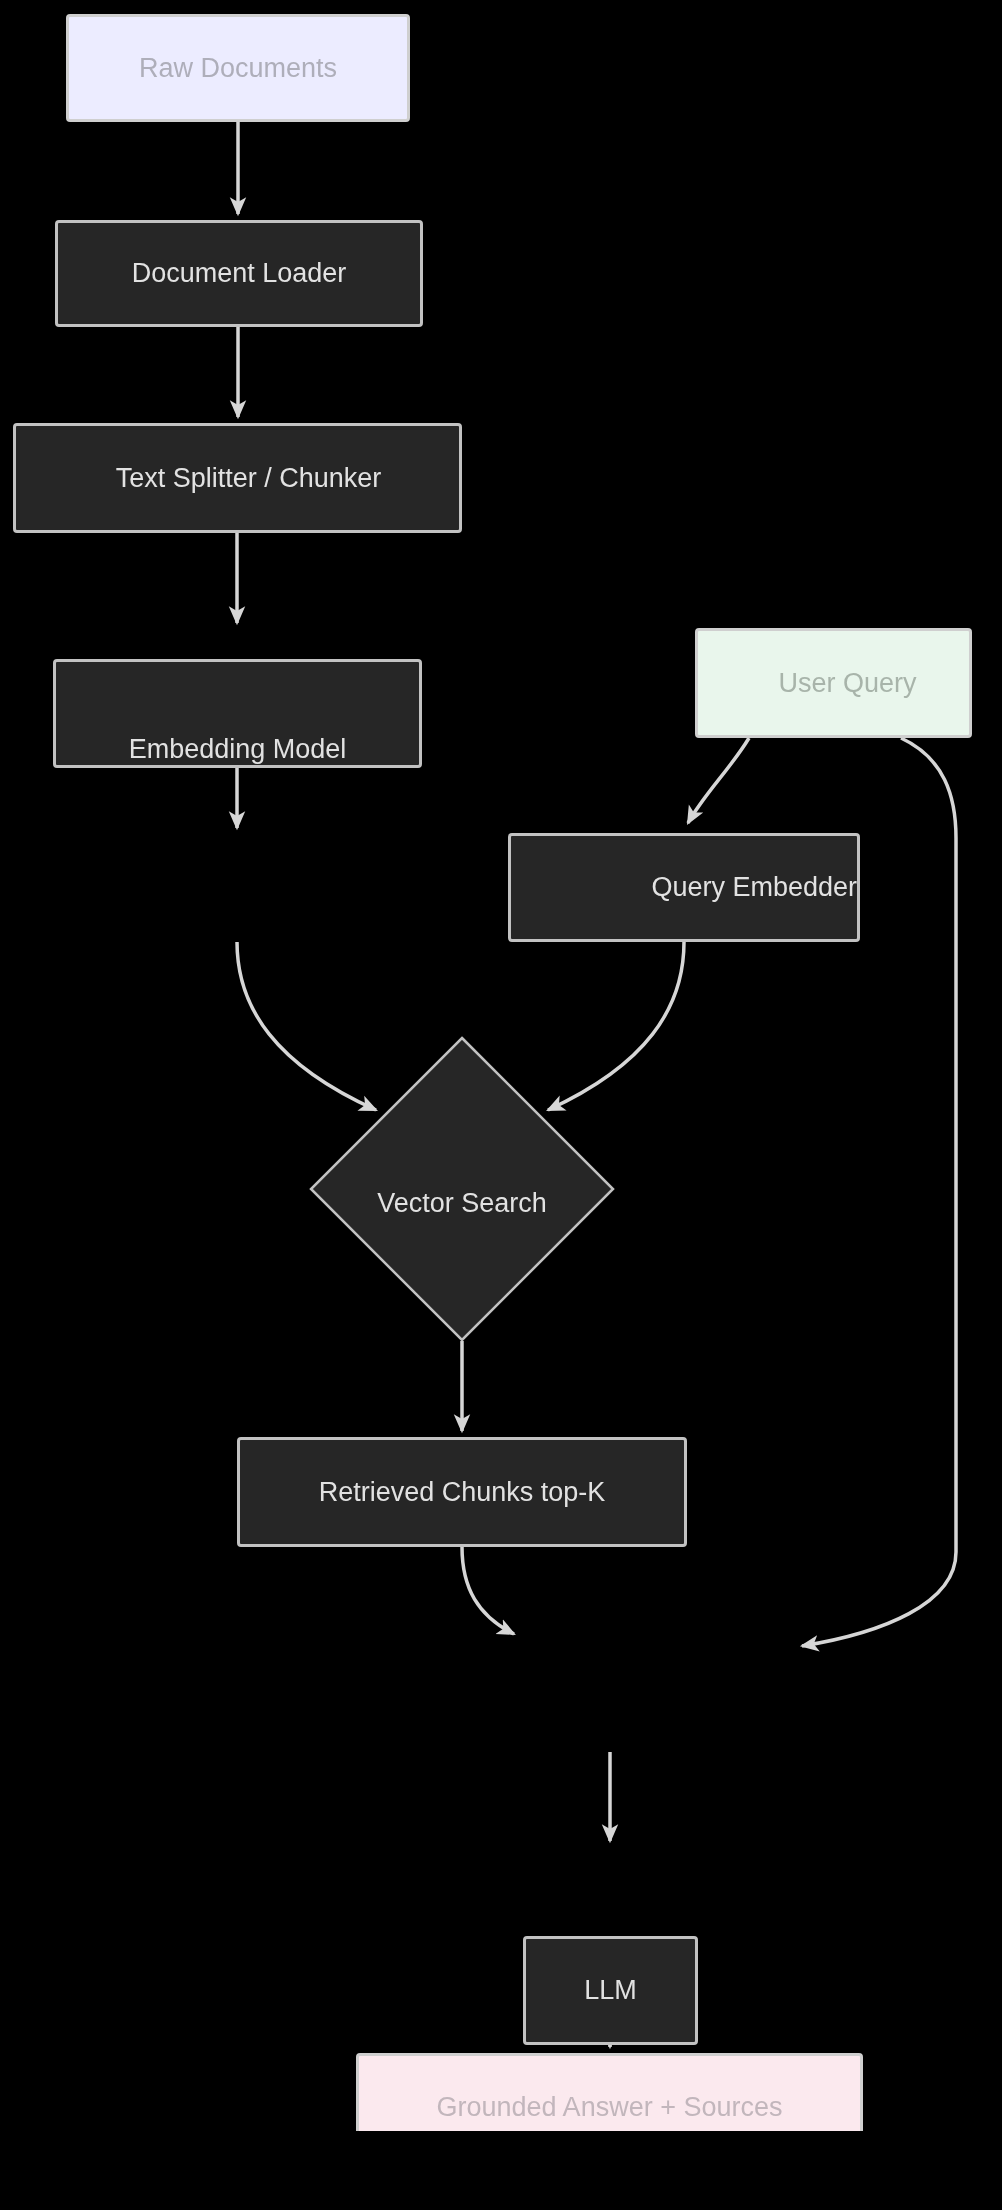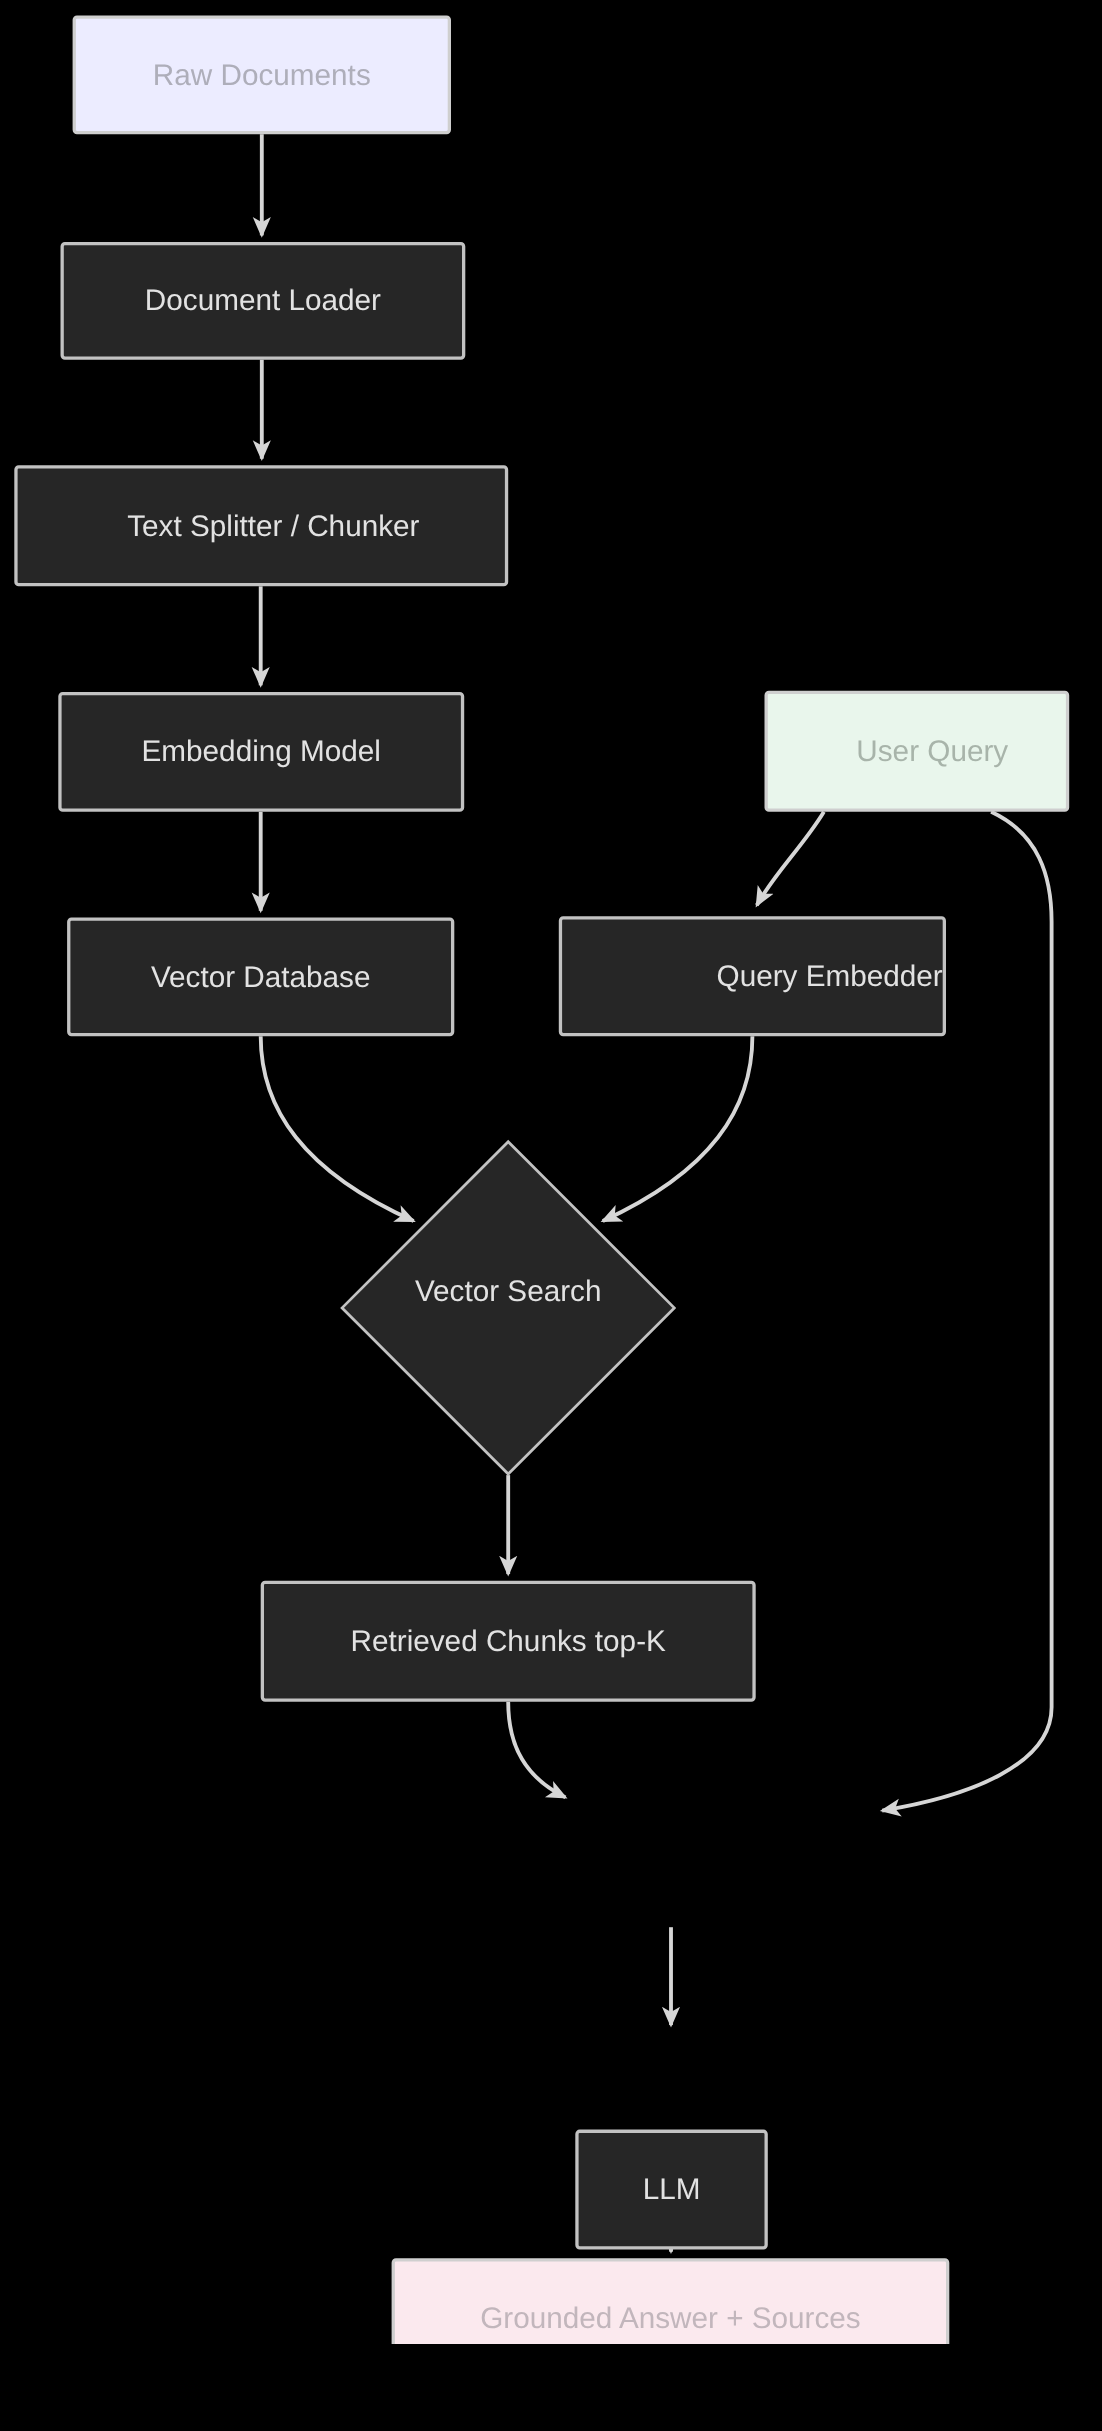--- a/index.html
+++ b/index.html
@@ -43,21 +43,21 @@
     line-height: 1.2;
     text-align: center;
     white-space: nowrap;
   }
   .node.lavender { background: var(--raw_documents_fill); color: var(--raw_documents_text); border-color: var(--light_border); }
   .node.mint     { background: var(--user_query_fill);    color: var(--user_query_text);    border-color: var(--light_border); padding-left: 28px; }
   .node.pink     { background: var(--grounded_answer_fill); color: var(--grounded_answer_text); border-color: var(--light_border); }
   .diamond-label {
     position: absolute;
     display: flex;
-    align-items: flex-start;
+    align-items: flex-end;
     justify-content: center;
     background: transparent;
     border: none;
     color: var(--node_text);
     font-size: 27px;
     text-align: center;
     white-space: nowrap;
   }
 </style>
 </head>
@@ -93,31 +93,28 @@
   </div>
 
   <div class="node" style="left:55px; top:220px; width:368px; height:107px;">
     <span>Document Loader</span>
   </div>
 
   <div class="node" style="left:13px; top:423px; width:449px; height:110px;padding-left:22px;">
     <span>Text Splitter / Chunker</span>
   </div>
 
-  <div class="node" style="left:53px; top:629px; width:369px; height:109px;">
+  <div class="node" style="left:53px; top:659px; width:369px; height:109px;align-items:flex-end;">
     <span>Embedding Model</span>
   </div>
 
   <div class="node mint" style="left:695px; top:628px; width:277px; height:110px;">
     <span>User Query</span>
   </div>
 
-  <div class="node" style="left:61px; top:834px; width:352px; height:108px;">
-    <span>Vector Database</span>
-  </div>
 
   <div class="node" style="left:508px; top:833px; width:352px; height:109px;justify-content:flex-end;">
     <span>Query Embedder</span>
   </div>
 
   <div class="diamond-label" style="left:322px; top:1159px; width:280px; height:60px;">
     <span>Vector Search</span>
   </div>
 
   <div class="node" style="left:237px; top:1437px; width:450px; height:110px;text-align:center;">

